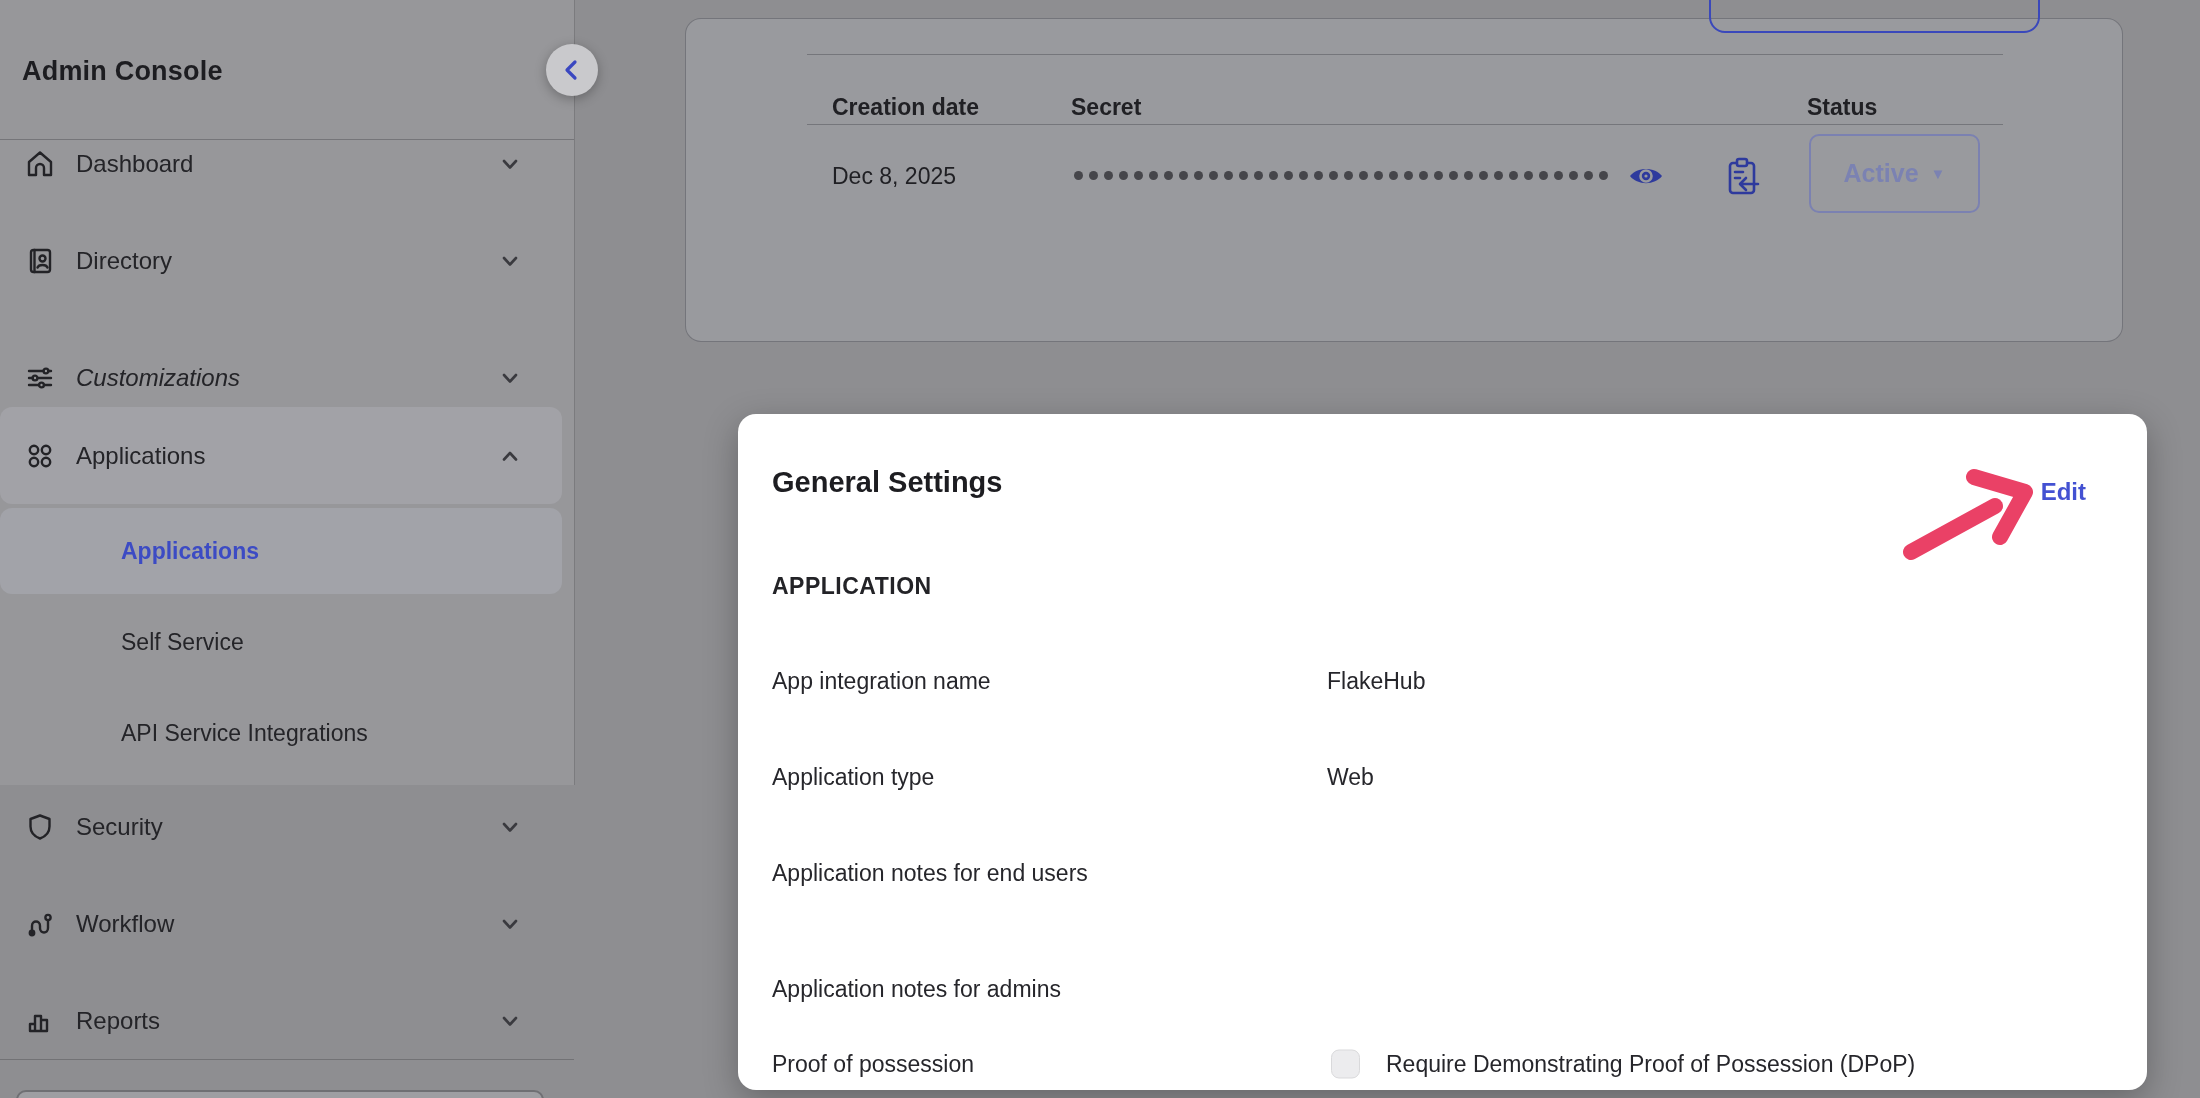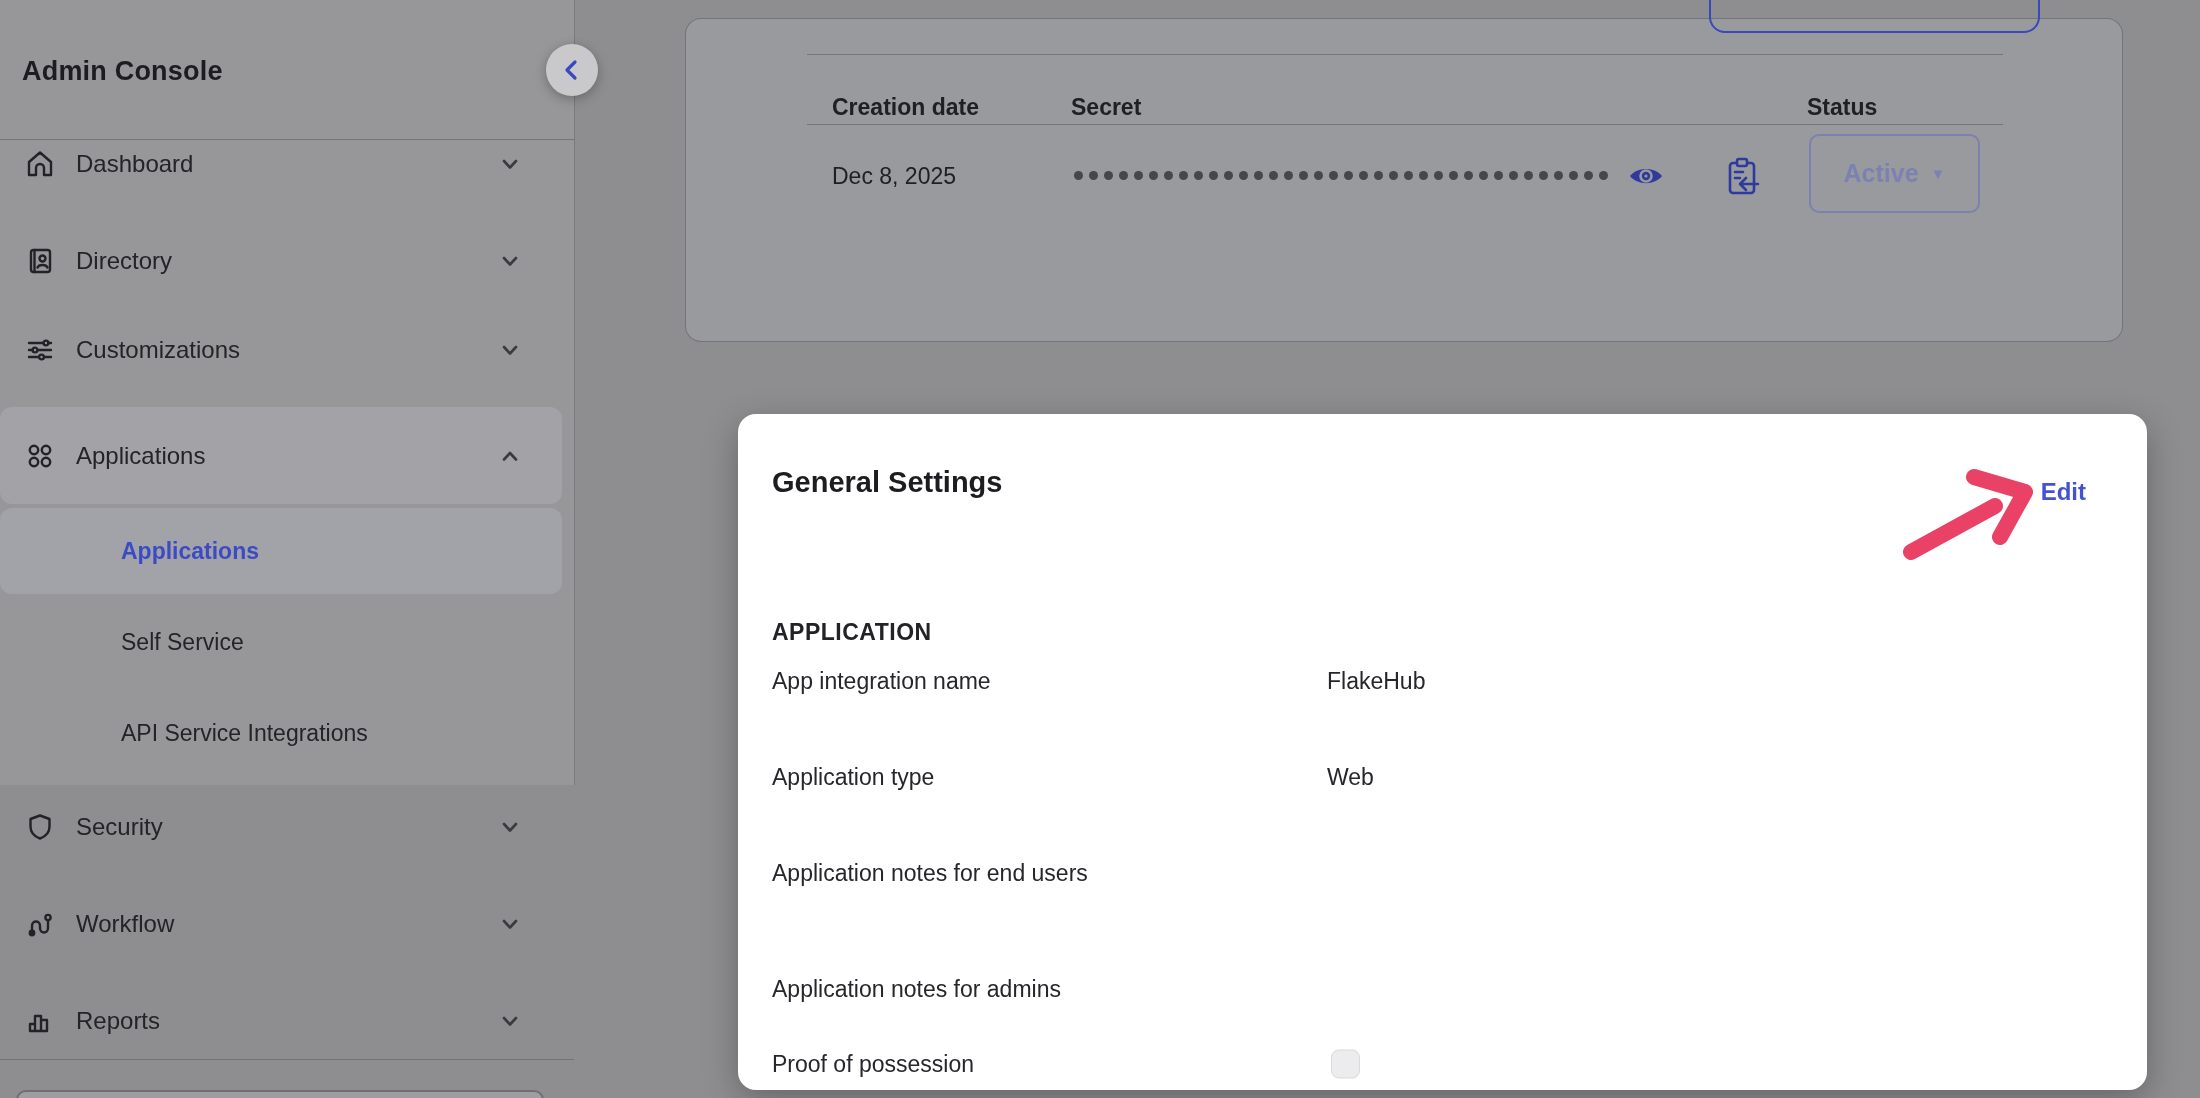--- a/index.html
+++ b/index.html
@@ -72,21 +72,21 @@
   }
   .active-btn .t{font-size:25px;font-weight:700;color:#7b82b2;}
   .active-btn .car{font-size:15px;color:#7b82b2;}
   
   .gs-card{
     position:absolute;left:738px;top:414px;width:1409px;height:676px;
     background:#ffffff;border-radius:18px;box-shadow:0 10px 34px rgba(0,0,0,.28);
   }
   .gs-title{position:absolute;left:34px;top:52px;font-size:29px;font-weight:600;color:#1d1d21;}
   .gs-edit{position:absolute;right:61px;top:56px;font-size:24px;font-weight:700;color:#4351d2;cursor:pointer;margin-top:8px;}
-  .gs-section{position:absolute;left:34px;top:159px;font-size:23px;font-weight:700;letter-spacing:.5px;color:#232327;margin-top:46px;}
+  .gs-section{position:absolute;left:34px;top:159px;font-size:23px;font-weight:700;letter-spacing:.5px;color:#232327;}
   .field-row{position:absolute;left:0;width:1409px;height:52px;}
   .field-row .flabel{position:absolute;left:34px;top:50%;transform:translateY(-50%);font-size:23px;color:#26262b;}
   .field-row .fvalue{position:absolute;left:589px;top:50%;transform:translateY(-50%);font-size:23px;color:#26262b;}
   .checkbox{
     position:absolute;left:593px;top:50%;transform:translateY(-50%);
     width:27px;height:27px;border-radius:8px;background:#ececee;border:1.5px solid #d9d9db;cursor:pointer;
   }
   .cb-label{position:absolute;left:648px;top:50%;transform:translateY(-50%);font-size:23px;color:#26262b;}
   
   .annot-arrow{position:absolute;left:1890px;top:460px;width:160px;height:115px;z-index:50;pointer-events:none;}
@@ -120,21 +120,21 @@
             <path d="M12.5 21.5 c1.2-3.4 8.8-3.4 10 0"></path>
           </svg>
         </span>
         <span class="lbl">Directory</span>
         <span class="chev">
           <svg width="26" height="26" viewBox="0 0 26 26" fill="none">
             <polyline points="7,10 13,16.5 19,10" stroke="#3a3a3f" stroke-width="2.6" stroke-linecap="round" stroke-linejoin="round"></polyline>
           </svg>
         </span>
       </div>
-      <div class="nav-item" style="top: 324px; height: 52px;">
+      <div class="nav-item" style="top: 352px; height: 52px; font-style: italic;">
         <span class="icon">
           <svg width="30" height="30" viewBox="0 0 30 30" fill="none" stroke="#232327" stroke-width="2.4" stroke-linecap="round" stroke-linejoin="round">
             <path d="M4 8 h14 M23 8 h3 M4 15 h4 M13 15 h13 M4 22 h10 M19 22 h7"></path>
             <circle cx="21" cy="8" r="2.4"></circle>
             <circle cx="10" cy="15" r="2.4"></circle>
             <circle cx="16.5" cy="22" r="2.4"></circle>
           </svg>
         </span>
         <span class="lbl">Customizations</span>
         <span class="chev">
@@ -300,20 +300,21 @@
       </div>
       <div class="field-row" style="top: 433px;">
         <span class="flabel">Application notes for end users</span>
       </div>
       <div class="field-row" style="top: 549px; padding-left: 46px;">
         <span class="flabel">Application notes for admins</span>
       </div>
       <div class="field-row" style="top: 624px;">
         <span class="flabel">Proof of possession</span>
         <span class="checkbox"></span>
+        <span class="cb-label">Require Demonstrating Proof of Possession (DPoP)</span>
       </div>
     </div>
 </div>
 
 <svg class="annot-arrow" viewBox="0 0 160 115" fill="none">
   <path d="M21 92 L105 46" stroke="#ea4166" stroke-width="16" stroke-linecap="round"></path>
   <path d="M84 17 L135 32 L110 77" stroke="#ea4166" stroke-width="16" stroke-linecap="round" stroke-linejoin="round"></path>
 </svg>
 
 </body></html>

